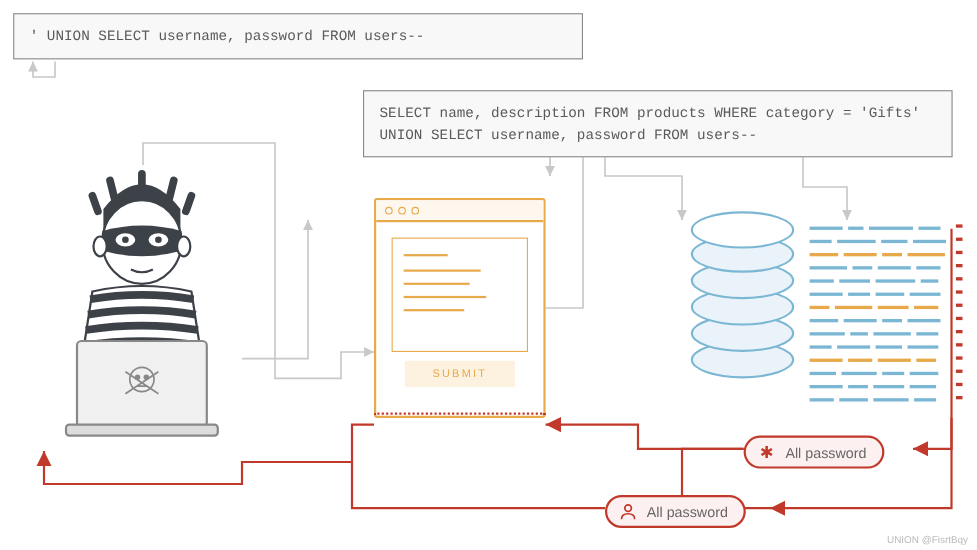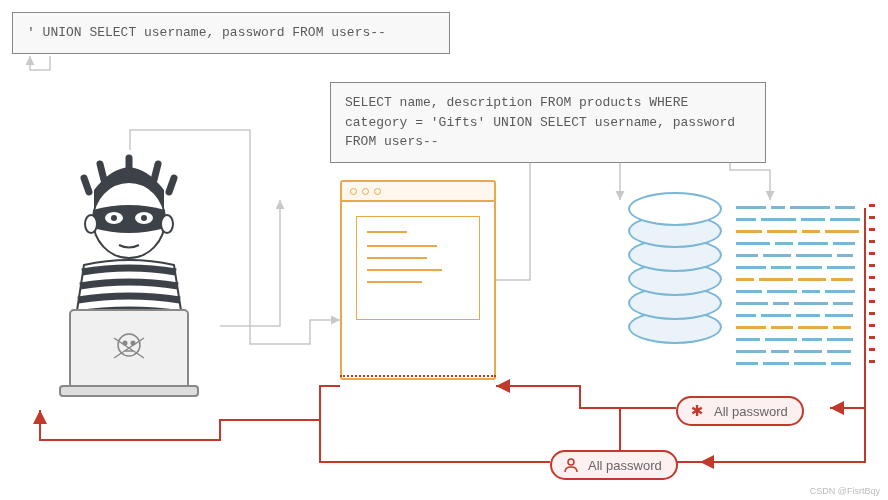--- a/index.html
+++ b/index.html
@@ -1,19 +1,19 @@
 <!DOCTYPE html>
 <html><head>
 <meta charset="utf-8">
 <style>
 *{margin:0;padding:0;box-sizing:border-box}
 body{width:888px;height:500px;background:#fff;font-family:'Courier New',monospace;position:relative;overflow:hidden}
 .code-box{position:absolute;background:#f8f8f8;border:1px solid #888;padding:10px 14px;font-size:13px;color:#5a5a5a;line-height:1.5;white-space:pre-wrap}
-#box1{left:12px;top:12px;width:438px}
-#box2{left:330px;top:82px;width:436px}
+#box1{left:12px;top:12px;width:518px}
+#box2{left:330px;top:82px;width:536px}
 .hacker{position:absolute;left:34px;top:150px;width:190px;height:250px}
 .browser{position:absolute;left:340px;top:180px;width:156px;height:200px}
 .browser-frame{position:absolute;inset:0;border:2px solid #e8a94a;border-radius:3px;background:#fff}
 .browser-bar{position:absolute;left:0;right:0;top:0;height:20px;background:#fdf7ee;border-bottom:2px solid #e8a94a}
 .dot{position:absolute;top:6px;width:7px;height:7px;border-radius:50%;border:1.5px solid #e8a94a}
 .browser-inner{position:absolute;left:14px;top:34px;right:14px;bottom:58px;border:1.5px solid #e8a94a}
 .line{position:absolute;height:2px;background:#e8a94a}
 .submit-btn{position:absolute;left:26px;right:26px;bottom:26px;height:24px;background:#fdf2df;display:flex;align-items:center;justify-content:center;font-size:10px;letter-spacing:2px;color:#e8a94a;font-family:Arial}
 .tear{position:absolute;left:-2px;right:-2px;bottom:-3px;height:6px;border-top:2px dotted #c0392b}
 .db{position:absolute;left:628px;top:194px;width:94px;height:170px}
@@ -102,20 +102,23 @@
         <span class="dot" style="left:20px"></span>
         <span class="dot" style="left:32px"></span>
       </div>
 <div class="browser-inner">
 <div class="line" style="left:10px;top:14px;width:40px"></div>
 <div class="line" style="left:10px;top:28px;width:70px"></div>
 <div class="line" style="left:10px;top:40px;width:60px"></div>
 <div class="line" style="left:10px;top:52px;width:75px"></div>
 <div class="line" style="left:10px;top:64px;width:55px"></div>
 </div>
+<div class="submit-btn">
+        <span>SUBMIT</span>
+      </div>
 <div class="tear"></div>
 </div>
 </div>
 
 <div class="db">
 <div class="disk" style="top:116px"></div>
 <div class="disk" style="top:92px"></div>
 <div class="disk" style="top:68px"></div>
 <div class="disk" style="top:44px"></div>
 <div class="disk" style="top:20px"></div>
@@ -232,13 +235,13 @@
 <div id="pill-user" class="pill">
 <span class="pill-icon">
       <svg width="16" height="16" viewBox="0 0 16 16">
         <circle cx="8" cy="5" r="3" fill="none" stroke="#c0392b" stroke-width="1.5"></circle>
         <path d="M2 15 Q2 10 8 10 Q14 10 14 15" fill="none" stroke="#c0392b" stroke-width="1.5"></path>
       </svg>
     </span>
 <span>All password</span>
 </div>
 
-<div class="watermark">CSDN @FisrtBqy</div>
+<div class="watermark">UNION @FisrtBqy</div>
 
 </body></html>

